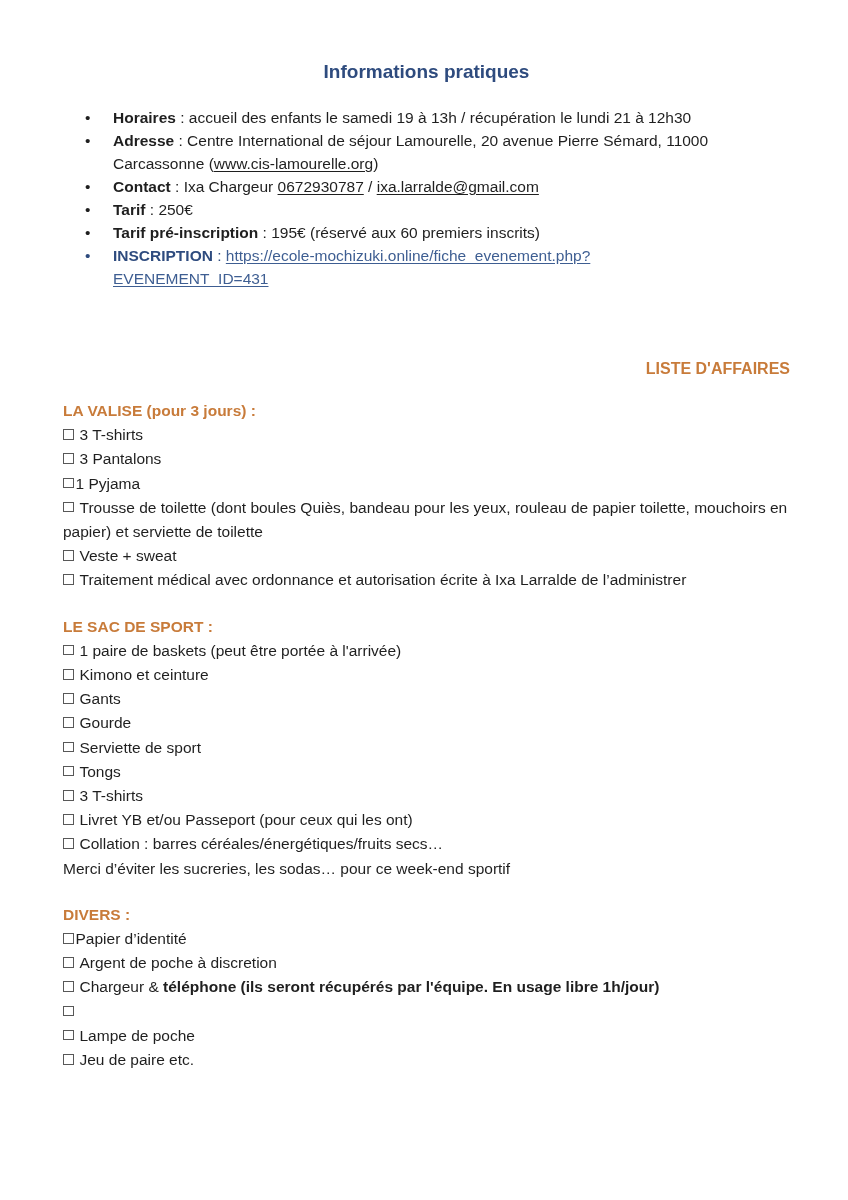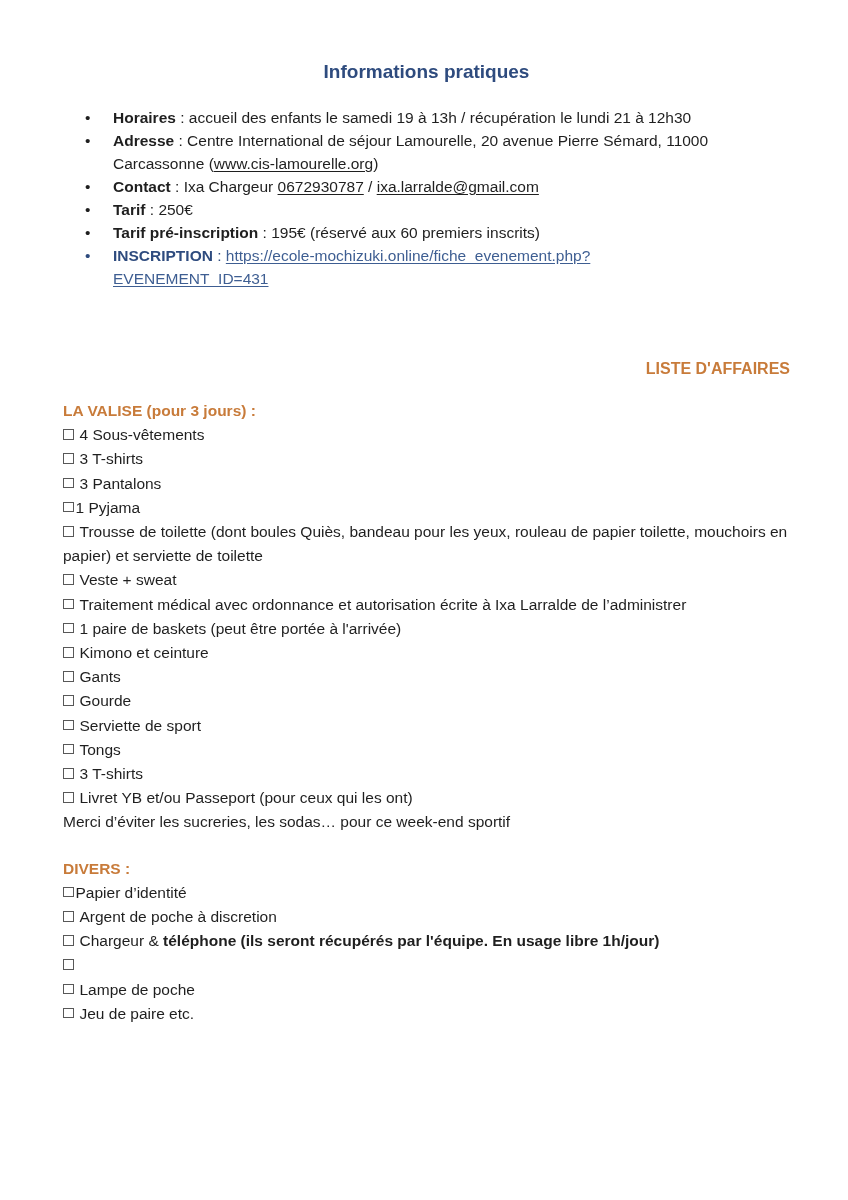--- a/index.html
+++ b/index.html
@@ -112,35 +112,36 @@
     <li class="inscription">
       <span class="bullet">•</span>
       <b>INSCRIPTION</b><span> : </span><a class="url-link">https://ecole-mochizuki.online/fiche_evenement.php?EVENEMENT_ID=431</a>
     </li>
   </ul>
 
   <div class="liste-title">LISTE D'AFFAIRES</div>
 
   <div class="checklist" id="checklist-sections">
       <div class="section-heading first">LA VALISE (pour 3 jours) :</div>
-      <div class="check-item"><span class="cb"></span><span>4 Sous-vêtements</span></div>
       <div class="check-item"><span class="cb"></span><span>3 T-shirts</span></div>
       <div class="check-item"><span class="cb"></span><span>3 Pantalons</span></div>
       <div class="check-item"><span class="cb nogap"></span><span>1 Pyjama</span></div>
       <div class="check-item"><span class="cb"></span><span>Trousse de toilette (dont boules Quiès, bandeau pour les yeux, rouleau de papier toilette, mouchoirs en papier) et serviette de toilette</span></div>
       <div class="check-item"><span class="cb"></span><span>Veste + sweat</span></div>
       <div class="check-item"><span class="cb"></span><span>Traitement médical avec ordonnance et autorisation écrite à Ixa Larralde de l’administrer</span></div>
+      <div class="section-heading">LE SAC DE SPORT :</div>
       <div class="check-item"><span class="cb"></span><span>1 paire de baskets (peut être portée à l'arrivée)</span></div>
       <div class="check-item"><span class="cb"></span><span>Kimono et ceinture</span></div>
       <div class="check-item"><span class="cb"></span><span>Gants</span></div>
       <div class="check-item"><span class="cb"></span><span>Gourde</span></div>
       <div class="check-item"><span class="cb"></span><span>Serviette de sport</span></div>
       <div class="check-item"><span class="cb"></span><span>Tongs</span></div>
       <div class="check-item"><span class="cb"></span><span>3 T-shirts</span></div>
       <div class="check-item"><span class="cb"></span><span>Livret YB et/ou Passeport (pour ceux qui les ont)</span></div>
+      <div class="check-item"><span class="cb"></span><span>Collation : barres céréales/énergétiques/fruits secs…</span></div>
       <div class="check-item"><span>Merci d’éviter les sucreries, les sodas… pour ce week-end sportif</span></div>
       <div class="section-heading">DIVERS :</div>
       <div class="check-item"><span class="cb nogap"></span><span>Papier d’identité</span></div>
       <div class="check-item"><span class="cb"></span><span>Argent de poche à discretion</span></div>
       <div class="check-item"><span class="cb"></span><span>Chargeur &amp; </span><b>téléphone (ils seront récupérés par l'équipe. En usage libre 1h/jour)</b></div>
       <div class="check-item"><span class="cb"></span></div>
       <div class="check-item"><span class="cb"></span><span>Lampe de poche</span></div>
       <div class="check-item"><span class="cb"></span><span>Jeu de paire etc.</span></div>
     </div>
 

